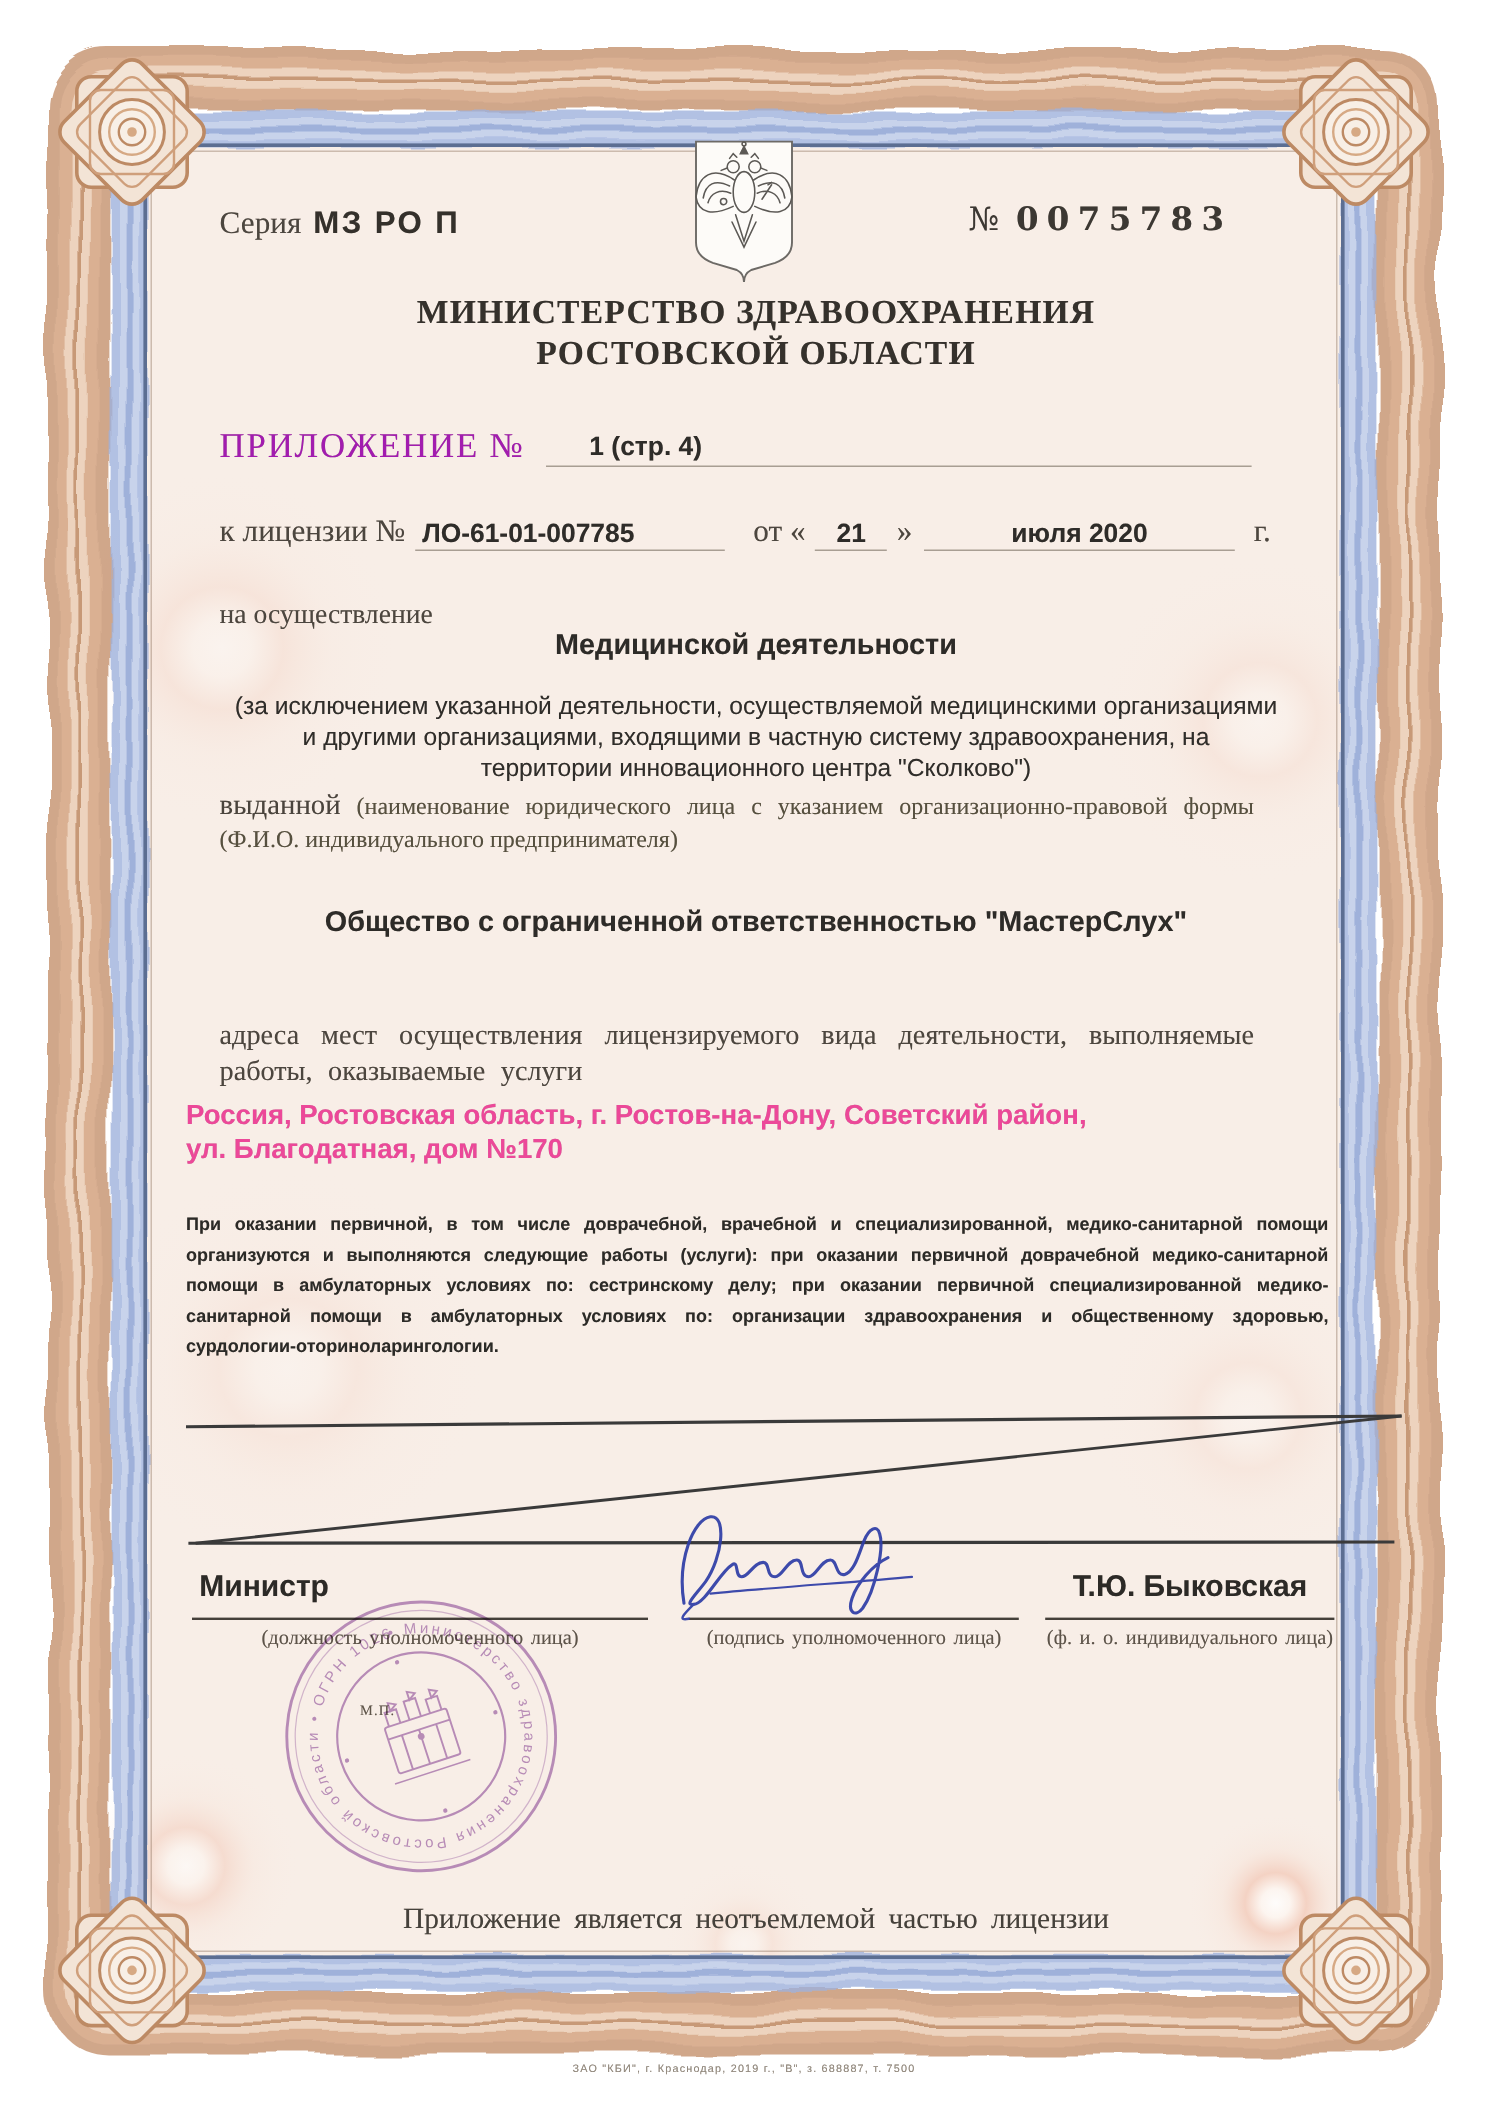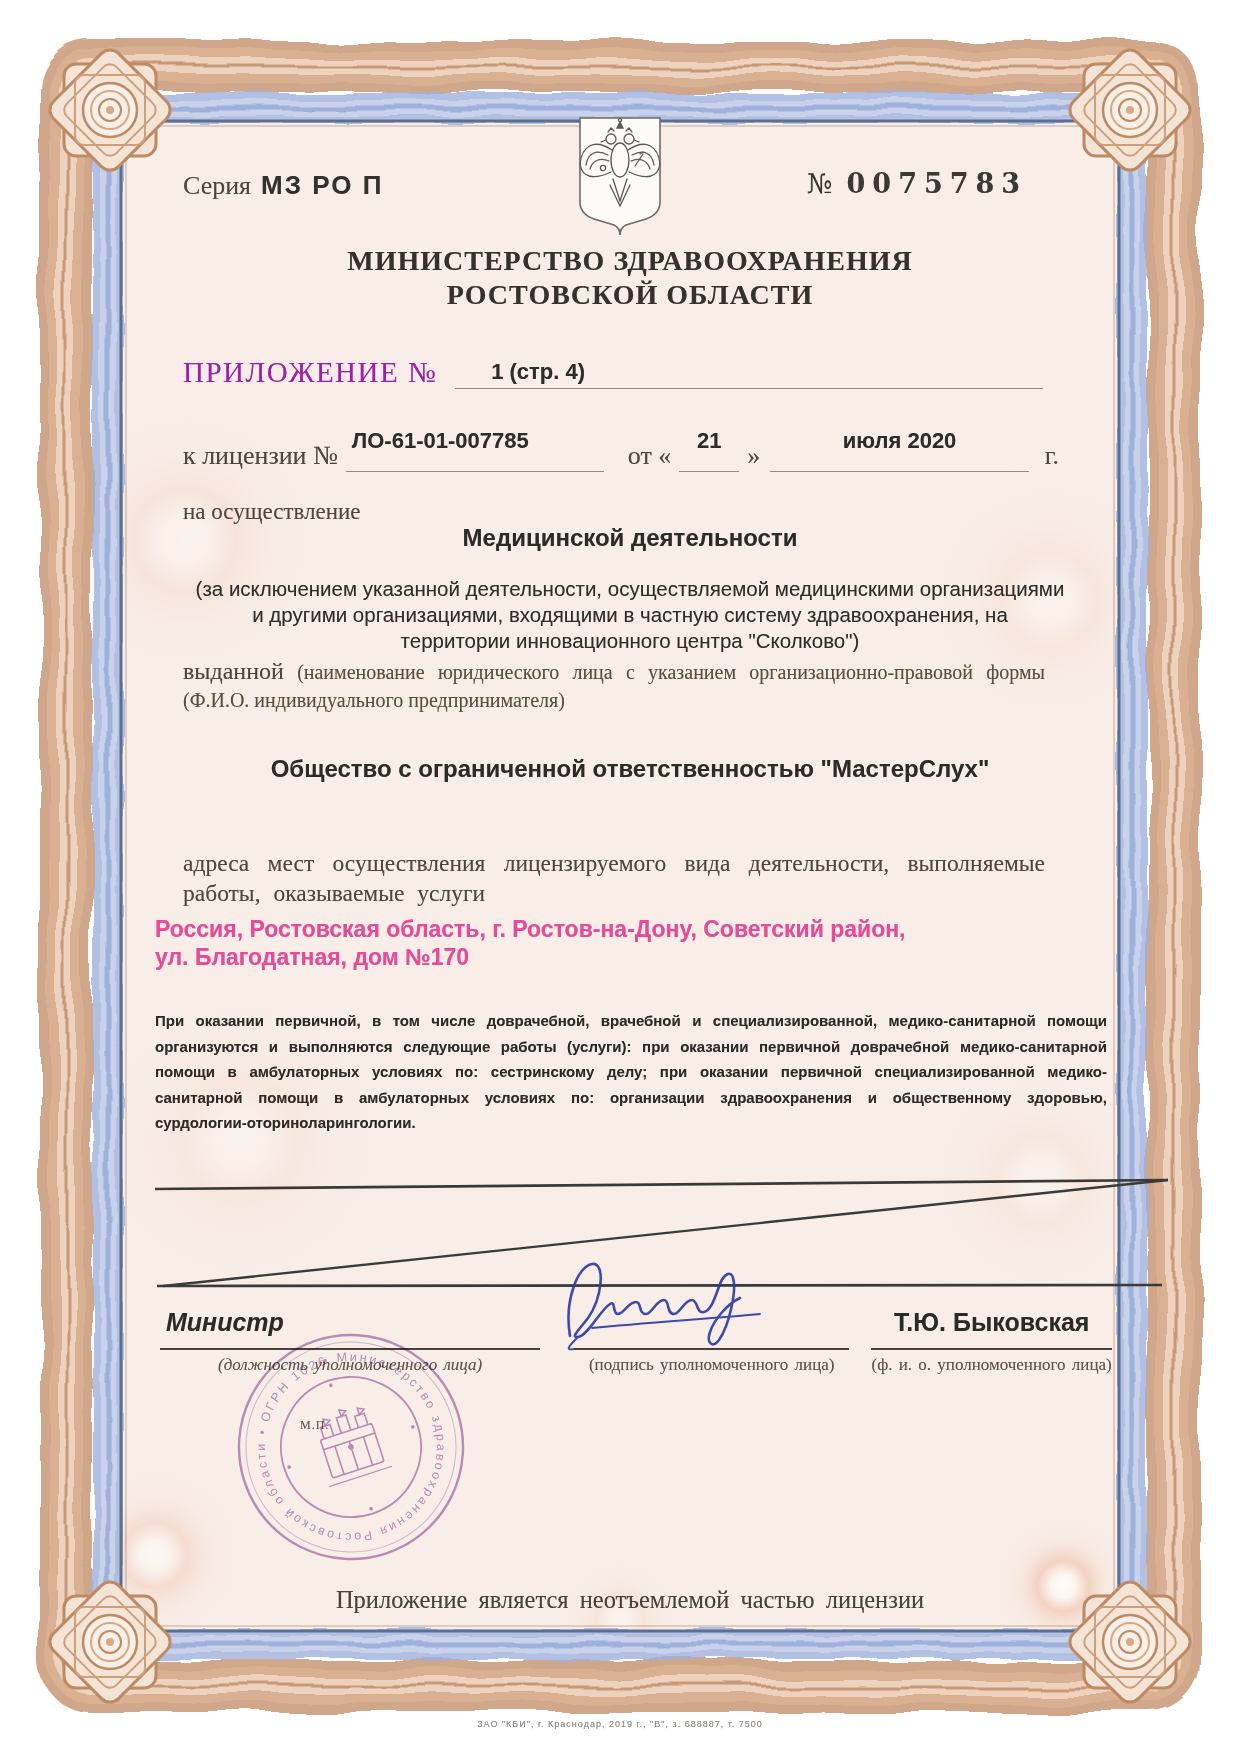--- a/index.html
+++ b/index.html
@@ -24,21 +24,21 @@
 
   
   .appendix-row { position:absolute; top:356px; left:183px; width:860px; display:flex; align-items:flex-end; }
   .appendix-label { font-size:29px; letter-spacing:1.5px; color:#a21caf; white-space:nowrap; }
   .fill-line { flex:1; border-bottom:1.5px solid #948a7e; margin-left:18px; padding:0 0 3px 36px;
     font-family:"Liberation Sans",sans-serif; font-weight:bold; font-size:22px; color:#2e2c29; }
 
   .license-row { position:absolute; top:428px; left:183px; width:876px; display:flex; align-items:flex-end; font-size:26px; color:#4c463f; }
   .license-row .lbl { white-space:nowrap; padding-bottom:1px; }
   .lfill { border-bottom:1.5px solid #948a7e; font-family:"Liberation Sans",sans-serif; font-weight:bold;
-    font-size:22px; color:#2e2c29; padding-bottom:17px; }
+    font-size:22px; color:#2e2c29; padding-bottom:0; }
   .lfill.lnum { width:252px; margin-left:8px; padding-left:6px; }
   .ot { margin:0 8px 0 24px; white-space:nowrap; padding-bottom:1px; }
   .lfill.day { width:60px; text-align:center; }
   .qc { margin:0 10px 0 8px; padding-bottom:1px; }
   .lfill.month { flex:1; text-align:center; }
   .gsuf { margin-left:16px; padding-bottom:1px; }
 
   .for-activity { position:absolute; top:499px; left:183px; font-size:23px; color:#4c463f; }
   .activity-name { position:absolute; top:524px; left:155px; width:950px; text-align:center;
     font-family:"Liberation Sans",sans-serif; font-weight:bold; font-size:24px; color:#2d2b28; }
@@ -59,21 +59,21 @@
     font-family:"Liberation Sans",sans-serif; font-weight:bold; font-size:23px; line-height:28px; color:#ec4899; }
 
   .works-paragraph { position:absolute; top:1008px; left:155px; width:952px;
     font-family:"Liberation Sans",sans-serif; font-weight:bold; font-size:15px; line-height:25.5px;
     color:#2b2a27; text-align:justify; word-spacing:6px; }
 
   .crossout { position:absolute; left:150px; top:1176px; z-index:3; }
 
   
   .sig-row { position:absolute; top:1308px; left:160px; width:952px; display:flex; z-index:2; }
-  .sig-col1 { width:398px;font-style:italic; }
+  .sig-col1 { width:398px; }
   .sig-col2 { width:288px; margin-left:34px; }
   .sig-col3 { width:252px; margin-left:22px; }
   .sig-name { font-family:"Liberation Sans",sans-serif; font-weight:bold; font-size:25px; color:#2c2a27; height:36px; }
   .sig-col1 .sig-name { padding-left:6px; }
   .sig-col3 .sig-name { text-align:center; }
   .sig-line { border-bottom:2px solid #45403a; height:0; margin-top:4px; }
   .sig-caption { text-align:center; font-size:17px; color:#5c5349; margin-top:5px; word-spacing:2px; }
 
   .signature-svg { position:absolute; left:548px; top:1238px; z-index:5; }
   .stamp-svg { position:absolute; left:232px; top:1328px; z-index:4; mix-blend-mode:multiply; opacity:.88; }
@@ -241,21 +241,21 @@
         <div class="sig-caption">(должность уполномоченного лица)</div>
       </div>
       <div class="sig-col2">
         <div class="sig-name"></div>
         <div class="sig-line"></div>
         <div class="sig-caption">(подпись уполномоченного лица)</div>
       </div>
       <div class="sig-col3">
         <div class="sig-name">Т.Ю. Быковская</div>
         <div class="sig-line"></div>
-        <div class="sig-caption">(ф. и. о. уполномоченного лица)</div>
+        <div class="sig-caption">(ф. и. о. индивидуального лица)</div>
       </div>
     </div>
 
     <div class="mp-label">М.П.</div>
 
     <div class="footer-note">Приложение является неотъемлемой частью лицензии</div>
     <div class="printer-imprint">ЗАО "КБИ", г. Краснодар, 2019 г., "В", з. 688887, т. 7500</div>
   </div>
 
   <svg class="crossout" width="1030" height="120" viewBox="0 0 1030 120">

